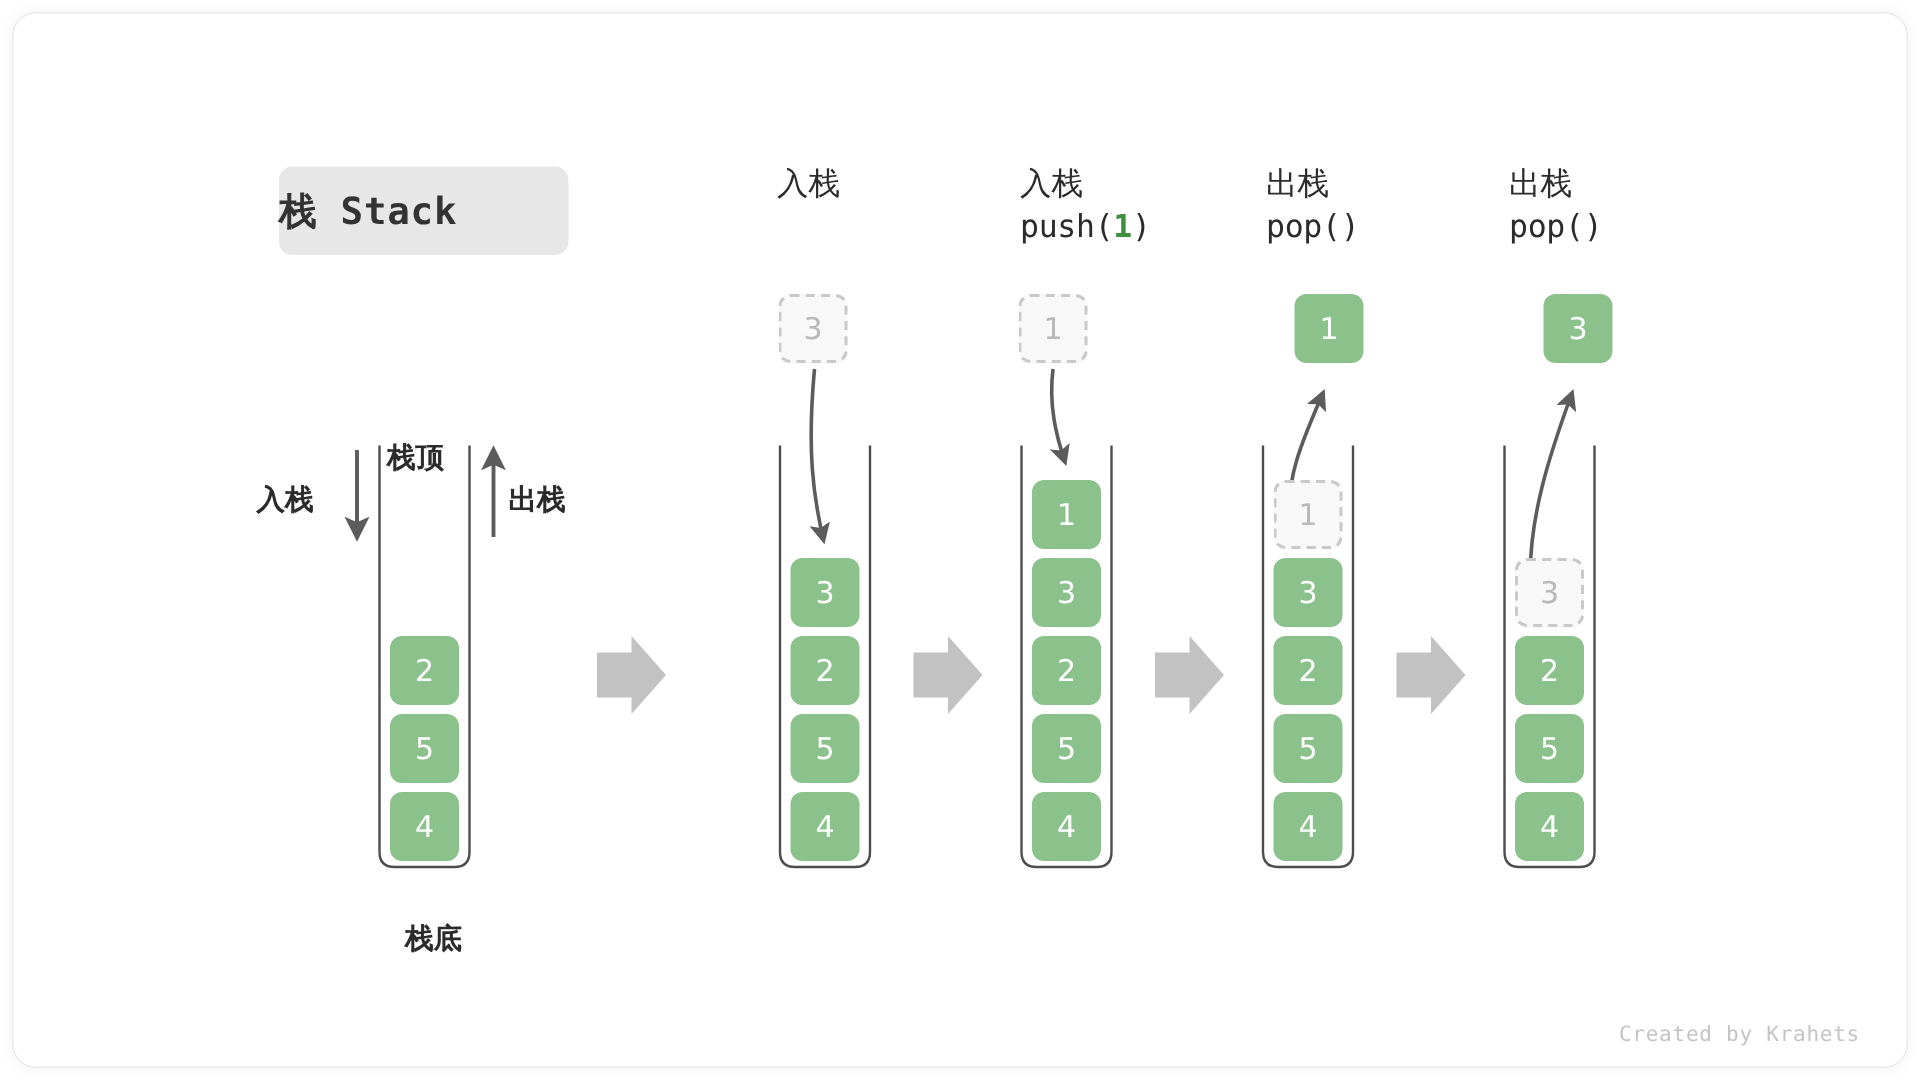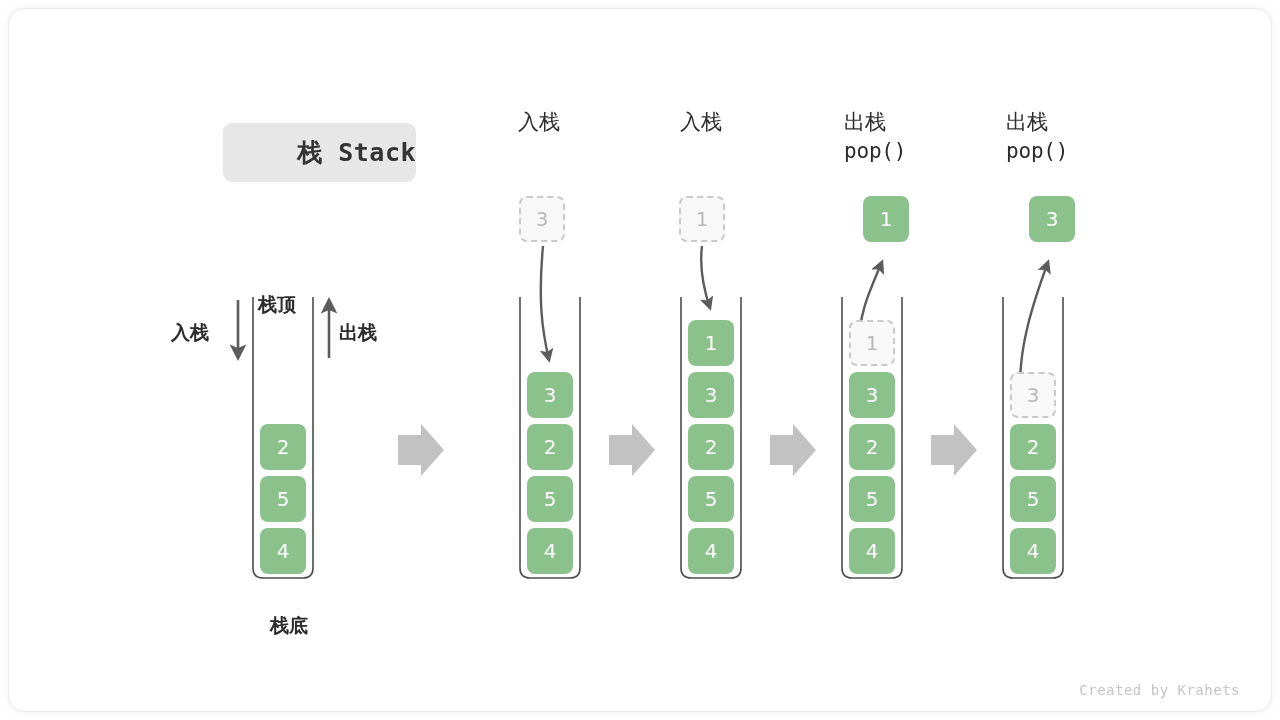--- a/index.html
+++ b/index.html
@@ -34,33 +34,32 @@
   #overlay {
     position: absolute;
     left: 0; top: 0;
     width: 1280px; height: 720px;
     pointer-events: none;
   }
 
   
   .title-chip {
     position: absolute;
-    left: 186px; top: 123px;
+    left: 186px; top: 111px;
     width: 193px; height: 59px;
     background: #e7e7e7;
     border-radius: 9px;
     display: flex;
     align-items: center;
-    justify-content: flex-end;
+    justify-content: flex-start;
     font-family: "DejaVu Sans Mono", "Liberation Mono", monospace;
     font-size: 25px;
     font-weight: bold;
     color: #333333;
     letter-spacing: 0.5px;
-    margin-left: 37px;
   }
 
   
   .col-head {
     position: absolute;
     width: 180px;
     text-align: left;
     line-height: 1.38;
   }
   .col-head .cn {
@@ -172,20 +171,21 @@
   <div class="title-chip">
     <span>栈 Stack</span>
   </div>
 
   <div class="col-head" style="left:518px; top:108px;">
     <span class="cn">入栈</span>
   </div>
 
   <div class="col-head" style="left:680px; top:108px;">
     <span class="cn">入栈</span>
+    <span class="code"><span>push(</span><span class="num">1</span><span>)</span></span>
   </div>
 
   <div class="col-head" style="left:844px; top:108px;">
     <span class="cn">出栈</span>
     <span class="code"><span>pop(</span><span class="num"></span><span>)</span></span>
   </div>
 
   <div class="col-head" style="left:1006px; top:108px;">
     <span class="cn">出栈</span>
     <span class="code"><span>pop(</span><span class="num"></span><span>)</span></span>

